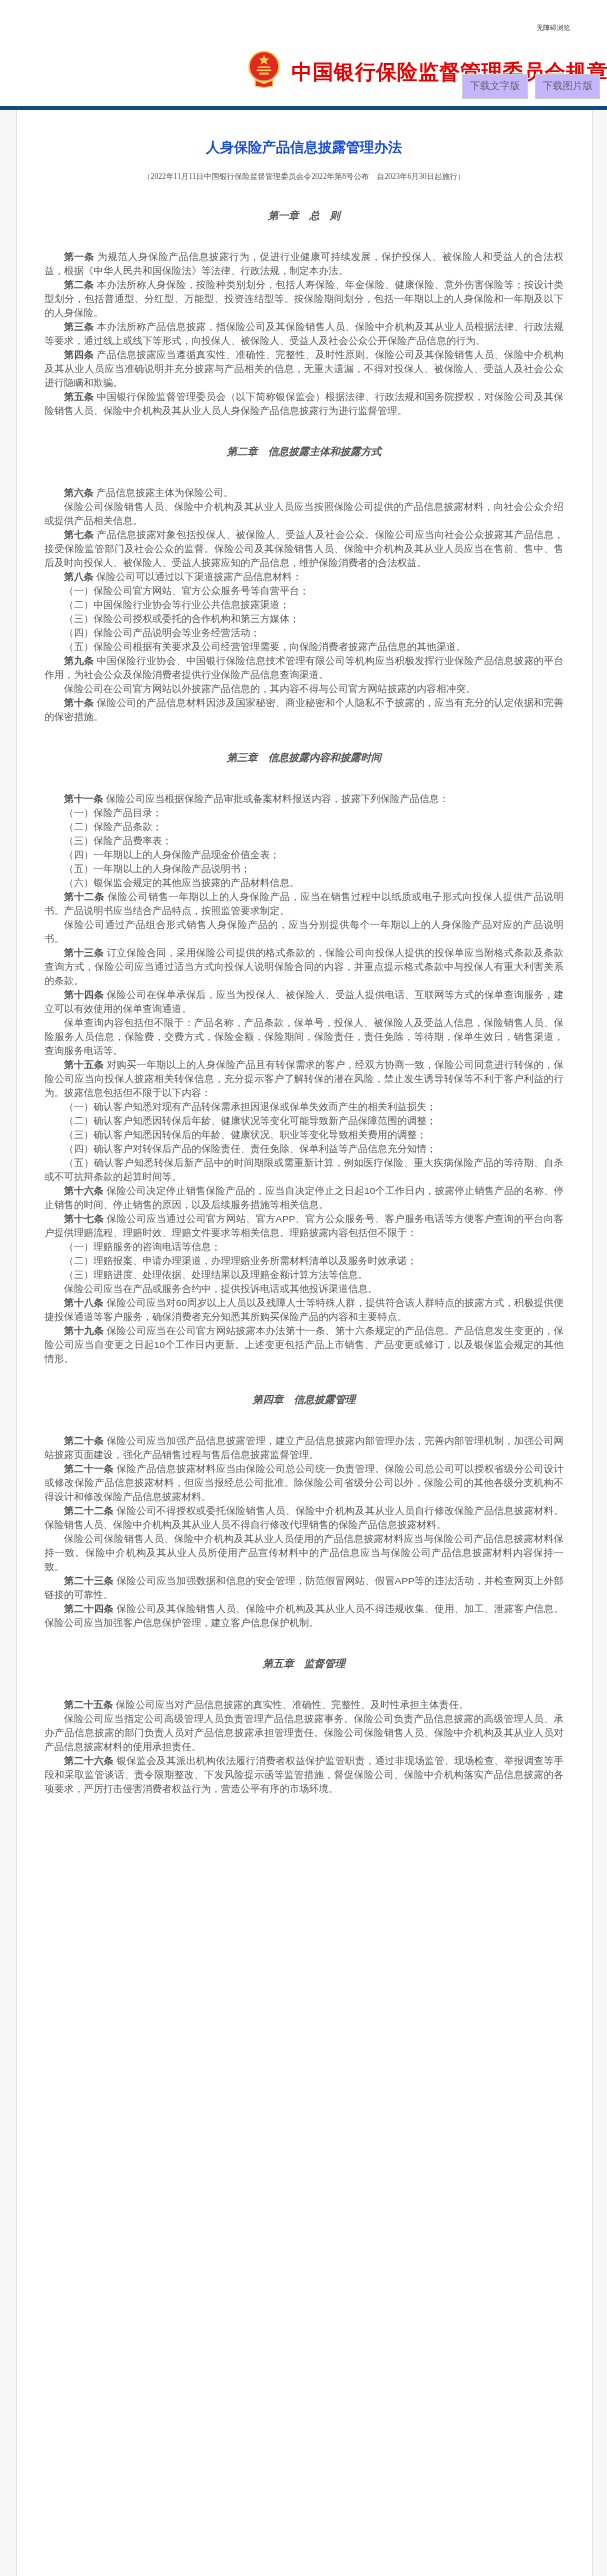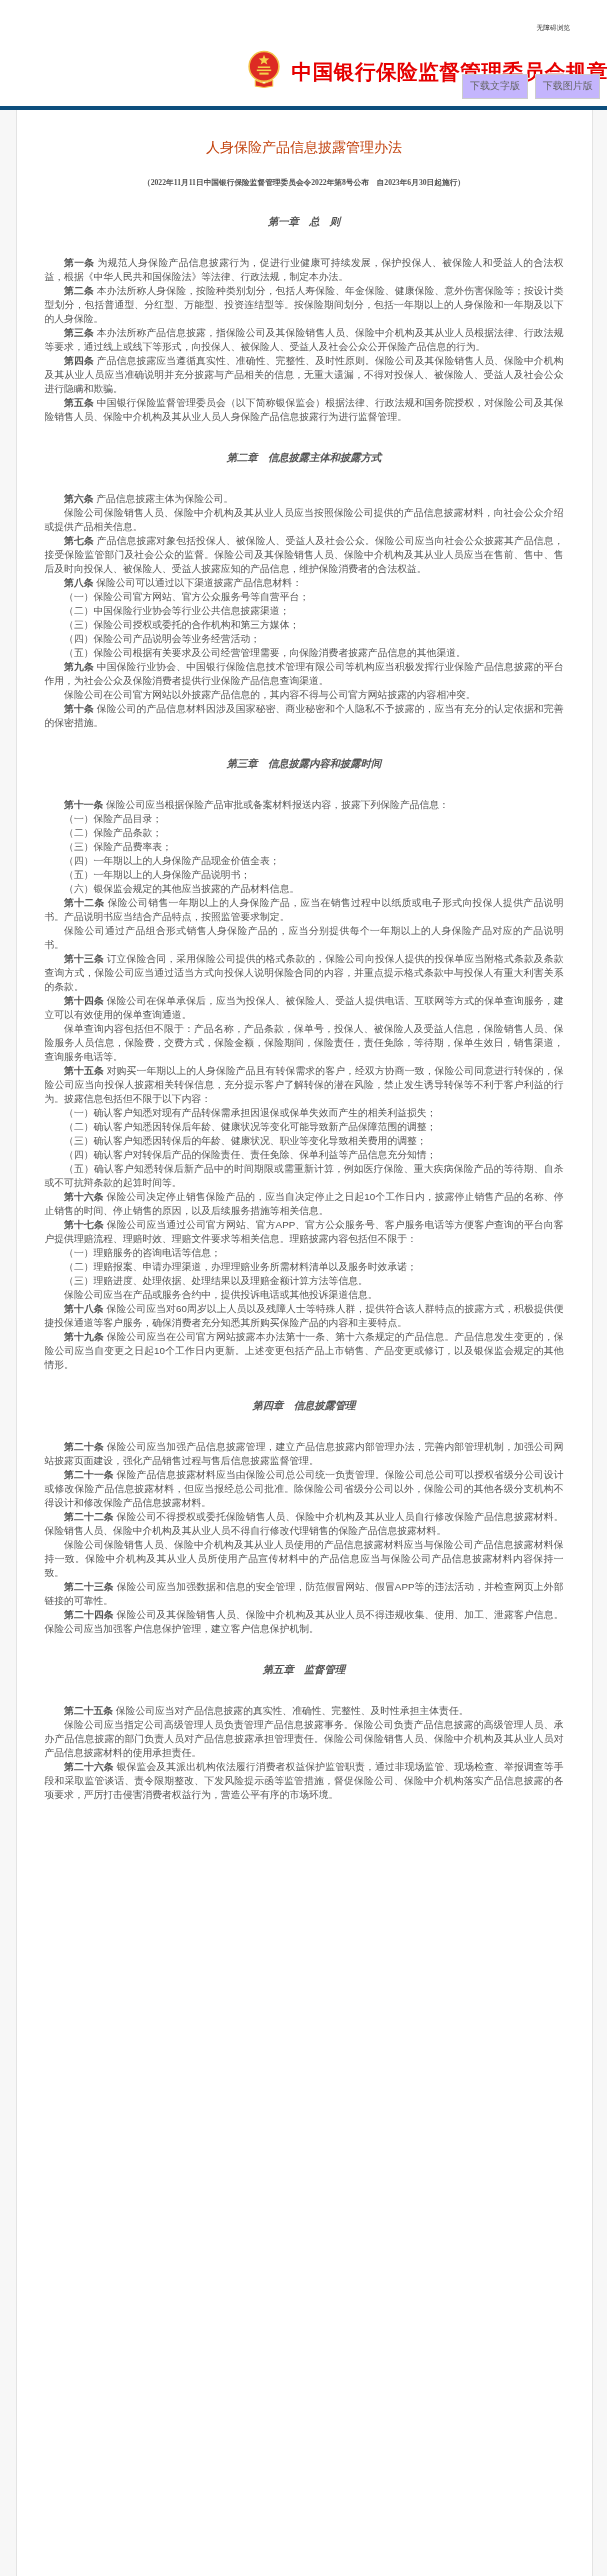--- a/index.html
+++ b/index.html
@@ -22,22 +22,22 @@
   .dl-btns{position:absolute;right:7.7px;bottom:7.2px;display:flex;gap:7.2px;}
   .dl-btn{background:#c4b5fd;border:0.5px solid #cccccc;color:#666;font-size:10px;padding:4.6px 6.7px;cursor:pointer;font-family:"Liberation Sans",sans-serif;}
 
   .divider{height:3.6px;background:var(--blue);}
 
   
   .page-bg{background:#f7f7f7;padding:0 15.5px 0 15.5px;}
   .content-box{background:#fff;border:0.5px solid #e3e3e3;border-top:none;box-sizing:border-box;
                padding:18.5px 28px 13.4px 28px;min-height:3064px;}
 
-  .doc-title{text-align:center;font-size:14px;font-weight:normal;color:#c2410c;margin:11.3px 0 0 0;}
-  .doc-subtitle{text-align:center;font-size:7.7px;color:#555;margin:21px 0 0 0;font-family:"Liberation Serif",serif;font-weight:bold;}
+  .doc-title{text-align:center;font-size:14px;font-weight:bold;color:#1d4ed8;margin:11.3px 0 0 0;}
+  .doc-subtitle{text-align:center;font-size:7.7px;color:#555;margin:15px 0 0 0;font-family:"Liberation Serif",serif;}
 
   .chapter{text-align:center;font-size:10.3px;font-weight:bold;color:#555;margin:27px 0 27px 0;font-style:italic;}
   .para{font-size:9.8px;color:#555;line-height:14px;margin:0;text-align:justify;text-indent:2em;}
   .art{font-weight:bold;}
 </style>
 </head>
 <body>
 
 <div class="topbar">
   <a class="a11y-link">无障碍浏览</a>

